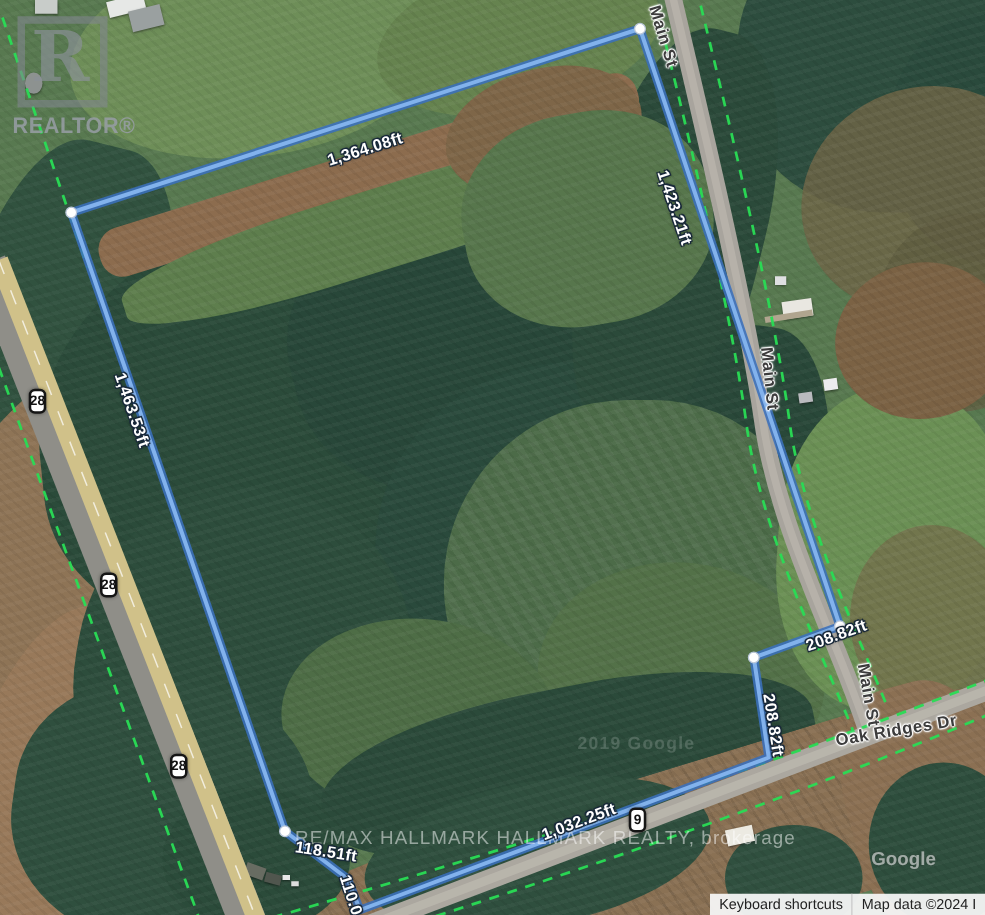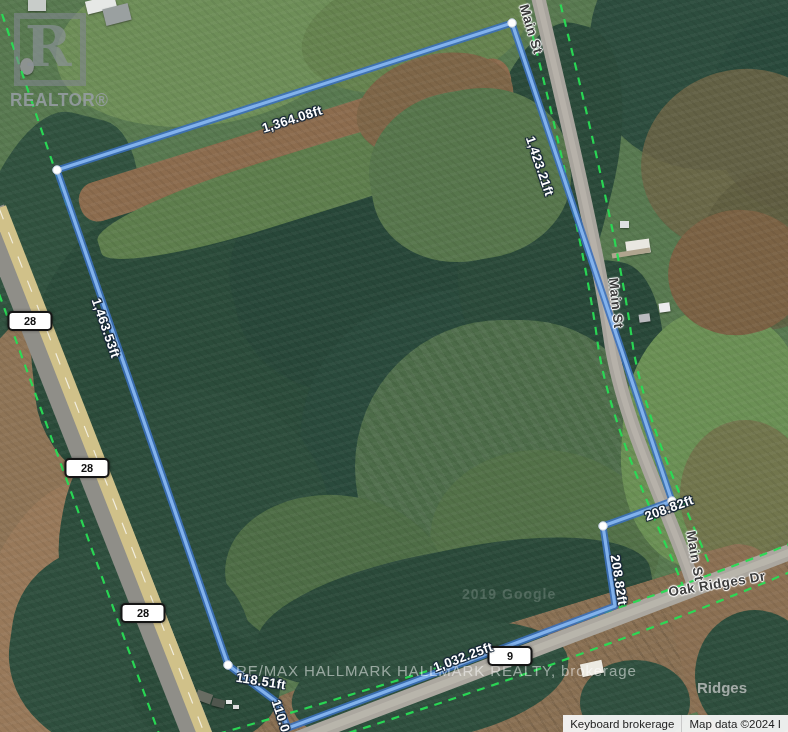--- a/index.html
+++ b/index.html
@@ -11,21 +11,21 @@
       repeating-linear-gradient(42deg, rgba(0,0,0,.05) 0 2px, rgba(0,0,0,0) 2px 6px),
       repeating-linear-gradient(-15deg, rgba(255,255,255,.03) 0 3px, rgba(255,255,255,0) 3px 8px);}
   .bld{position:absolute;box-shadow:0 1px 2px rgba(0,0,0,.45);}
   svg.lines{position:absolute;left:0;top:0;}
   .meas{position:absolute;white-space:nowrap;font:700 13px "Liberation Sans",sans-serif;
     color:#fff;letter-spacing:.3px;
     text-shadow:-1px -1px 0 #18283a,1px -1px 0 #18283a,-1px 1px 0 #18283a,1px 1px 0 #18283a,0 0 3px #000;}
   .rdlbl{position:absolute;white-space:nowrap;font:700 13.5px "Liberation Sans",sans-serif;
     color:#3c3c3c;letter-spacing:.4px;
     text-shadow:-1px 0 1px #fff,1px 0 1px #fff,0 -1px 1px #fff,0 1px 1px #fff,0 0 3px #fff;}
-  .shield{position:absolute;width:45px;height:20px;background:#fff;border:2px solid #151515;
+  .shield{position:absolute;width:14px;height:20px;background:#fff;border:2px solid #151515;
     border-radius:5px;box-sizing:border-box;display:flex;align-items:center;justify-content:center;
     font:700 11px "Liberation Sans",sans-serif;color:#111;box-shadow:0 0 3px rgba(0,0,0,.45);}
   #realtor-wm{position:absolute;left:10px;top:10px;width:110px;}
   #realtor-box{width:60px;height:61px;margin-left:4px;margin-top:3px;
     border:6px solid rgba(128,134,142,.6);position:relative;}
   #realtor-r{position:absolute;left:5px;top:-6px;font:700 56px "DejaVu Serif",serif;
     color:rgba(138,144,152,.68);}
   #realtor-txt{margin-top:4px;font:700 18px "Liberation Sans",sans-serif;
     color:rgba(152,158,166,.85);letter-spacing:.5px;transform:scaleX(.96);transform-origin:0 0;}
   #remax-wm{position:absolute;left:236px;top:662px;white-space:nowrap;
@@ -117,21 +117,21 @@
       <circle cx="57" cy="170" r="4.3" fill="#fff" stroke="#b9c6d8" stroke-width="1"></circle>
       <circle cx="512" cy="23" r="4.3" fill="#fff" stroke="#b9c6d8" stroke-width="1"></circle>
       <circle cx="672" cy="501" r="4.3" fill="#fff" stroke="#b9c6d8" stroke-width="1"></circle>
       <circle cx="603" cy="526" r="4.3" fill="#fff" stroke="#b9c6d8" stroke-width="1"></circle>
       <circle cx="228" cy="665" r="4.3" fill="#fff" stroke="#b9c6d8" stroke-width="1"></circle>
     </g>
   </svg>
 
   <div id="ghost-center">2019 Google</div>
   <div id="remax-wm">RE/MAX HALLMARK HALLMARK REALTY, brokerage</div>
-  <div id="ghost-google">Ridges</div>
+  <div id="ghost-google">Google</div>
 
   <div class="rdlbl" style="left:531px;top:29px;transform:translate(-50%,-50%) rotate(73deg);">Main St</div>
   <div class="rdlbl" style="left:616px;top:303px;transform:translate(-50%,-50%) rotate(84deg);">Main St</div>
   <div class="rdlbl" style="left:695px;top:556px;transform:translate(-50%,-50%) rotate(80deg);">Main St</div>
   <div class="rdlbl" style="left:717px;top:584px;transform:translate(-50%,-50%) rotate(-9.5deg);">Oak Ridges Dr</div>
   <div class="shield" style="left:30px;top:321px;transform:translate(-50%,-50%);">28</div>
   <div class="shield" style="left:87px;top:468px;transform:translate(-50%,-50%);">28</div>
   <div class="shield" style="left:143px;top:613px;transform:translate(-50%,-50%);">28</div>
   <div class="shield" style="left:510px;top:656px;transform:translate(-50%,-50%);">9</div>
 
@@ -145,18 +145,18 @@
   <div class="meas" style="left:463px;top:657px;transform:translate(-50%,-50%) rotate(-20.5deg);">1,032.25ft</div>
 
   <div id="realtor-wm">
     <div id="realtor-box">
       <div id="realtor-r">R</div>
     </div>
     <div id="realtor-txt">REALTOR®</div>
   </div>
 
   <div id="attr-bar">
-    <span>Keyboard brokerage</span>
+    <span>Keyboard shortcuts</span>
     <div class="sep"></div>
     <span>Map data ©2024 I</span>
   </div>
 
 </div>
 
 </body></html>

